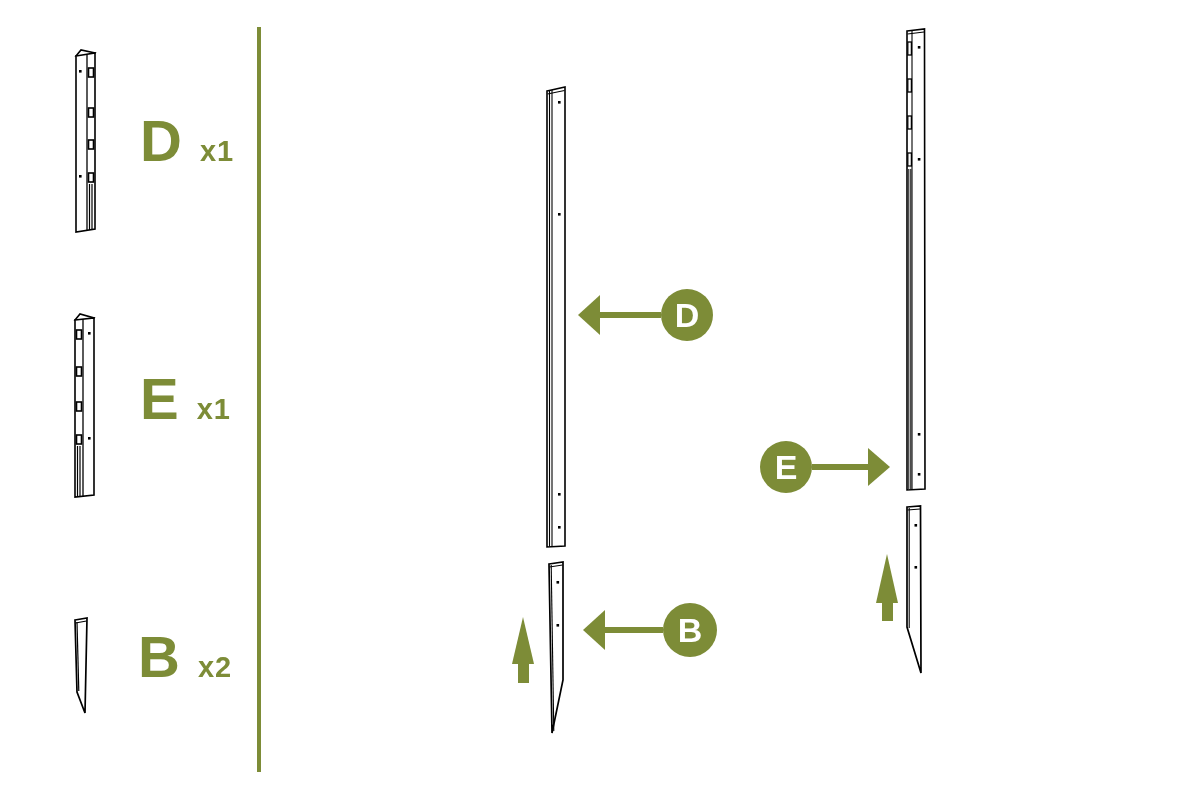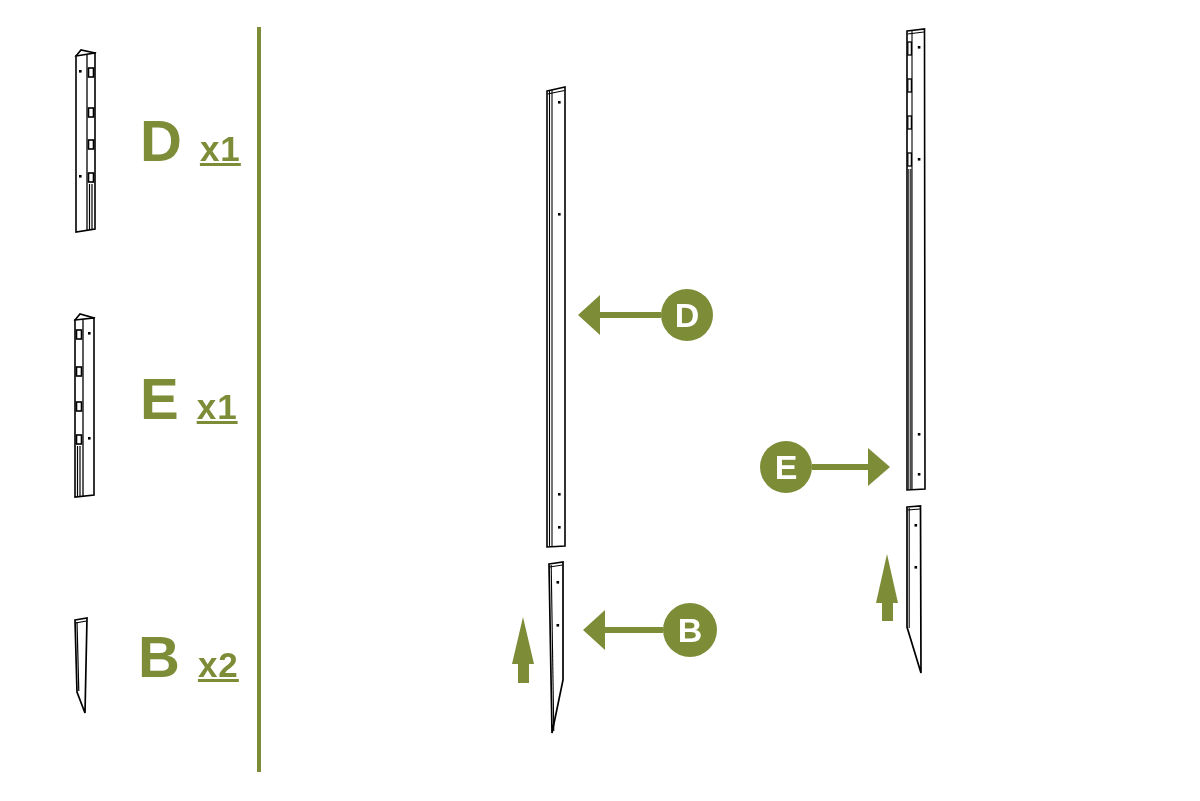--- a/index.html
+++ b/index.html
@@ -22,21 +22,21 @@
   .legend-label{
     position:absolute;
     display:flex;
     align-items:baseline;
     gap:18px;
     color:var(--accent);
     font-weight:bold;
     white-space:nowrap;
   }
   .legend-letter{font-size:58px;line-height:1;letter-spacing:0px;}
-  .legend-count{font-size:35px;line-height:1;letter-spacing:1px;text-decoration:underline;}
+  .legend-count{font-size:29px;line-height:1;letter-spacing:1px;}
 
   
   .divider{
     position:absolute;
     left:257px;top:27px;
     width:3.5px;height:745px;
     background:var(--accent);
   }
 
   

